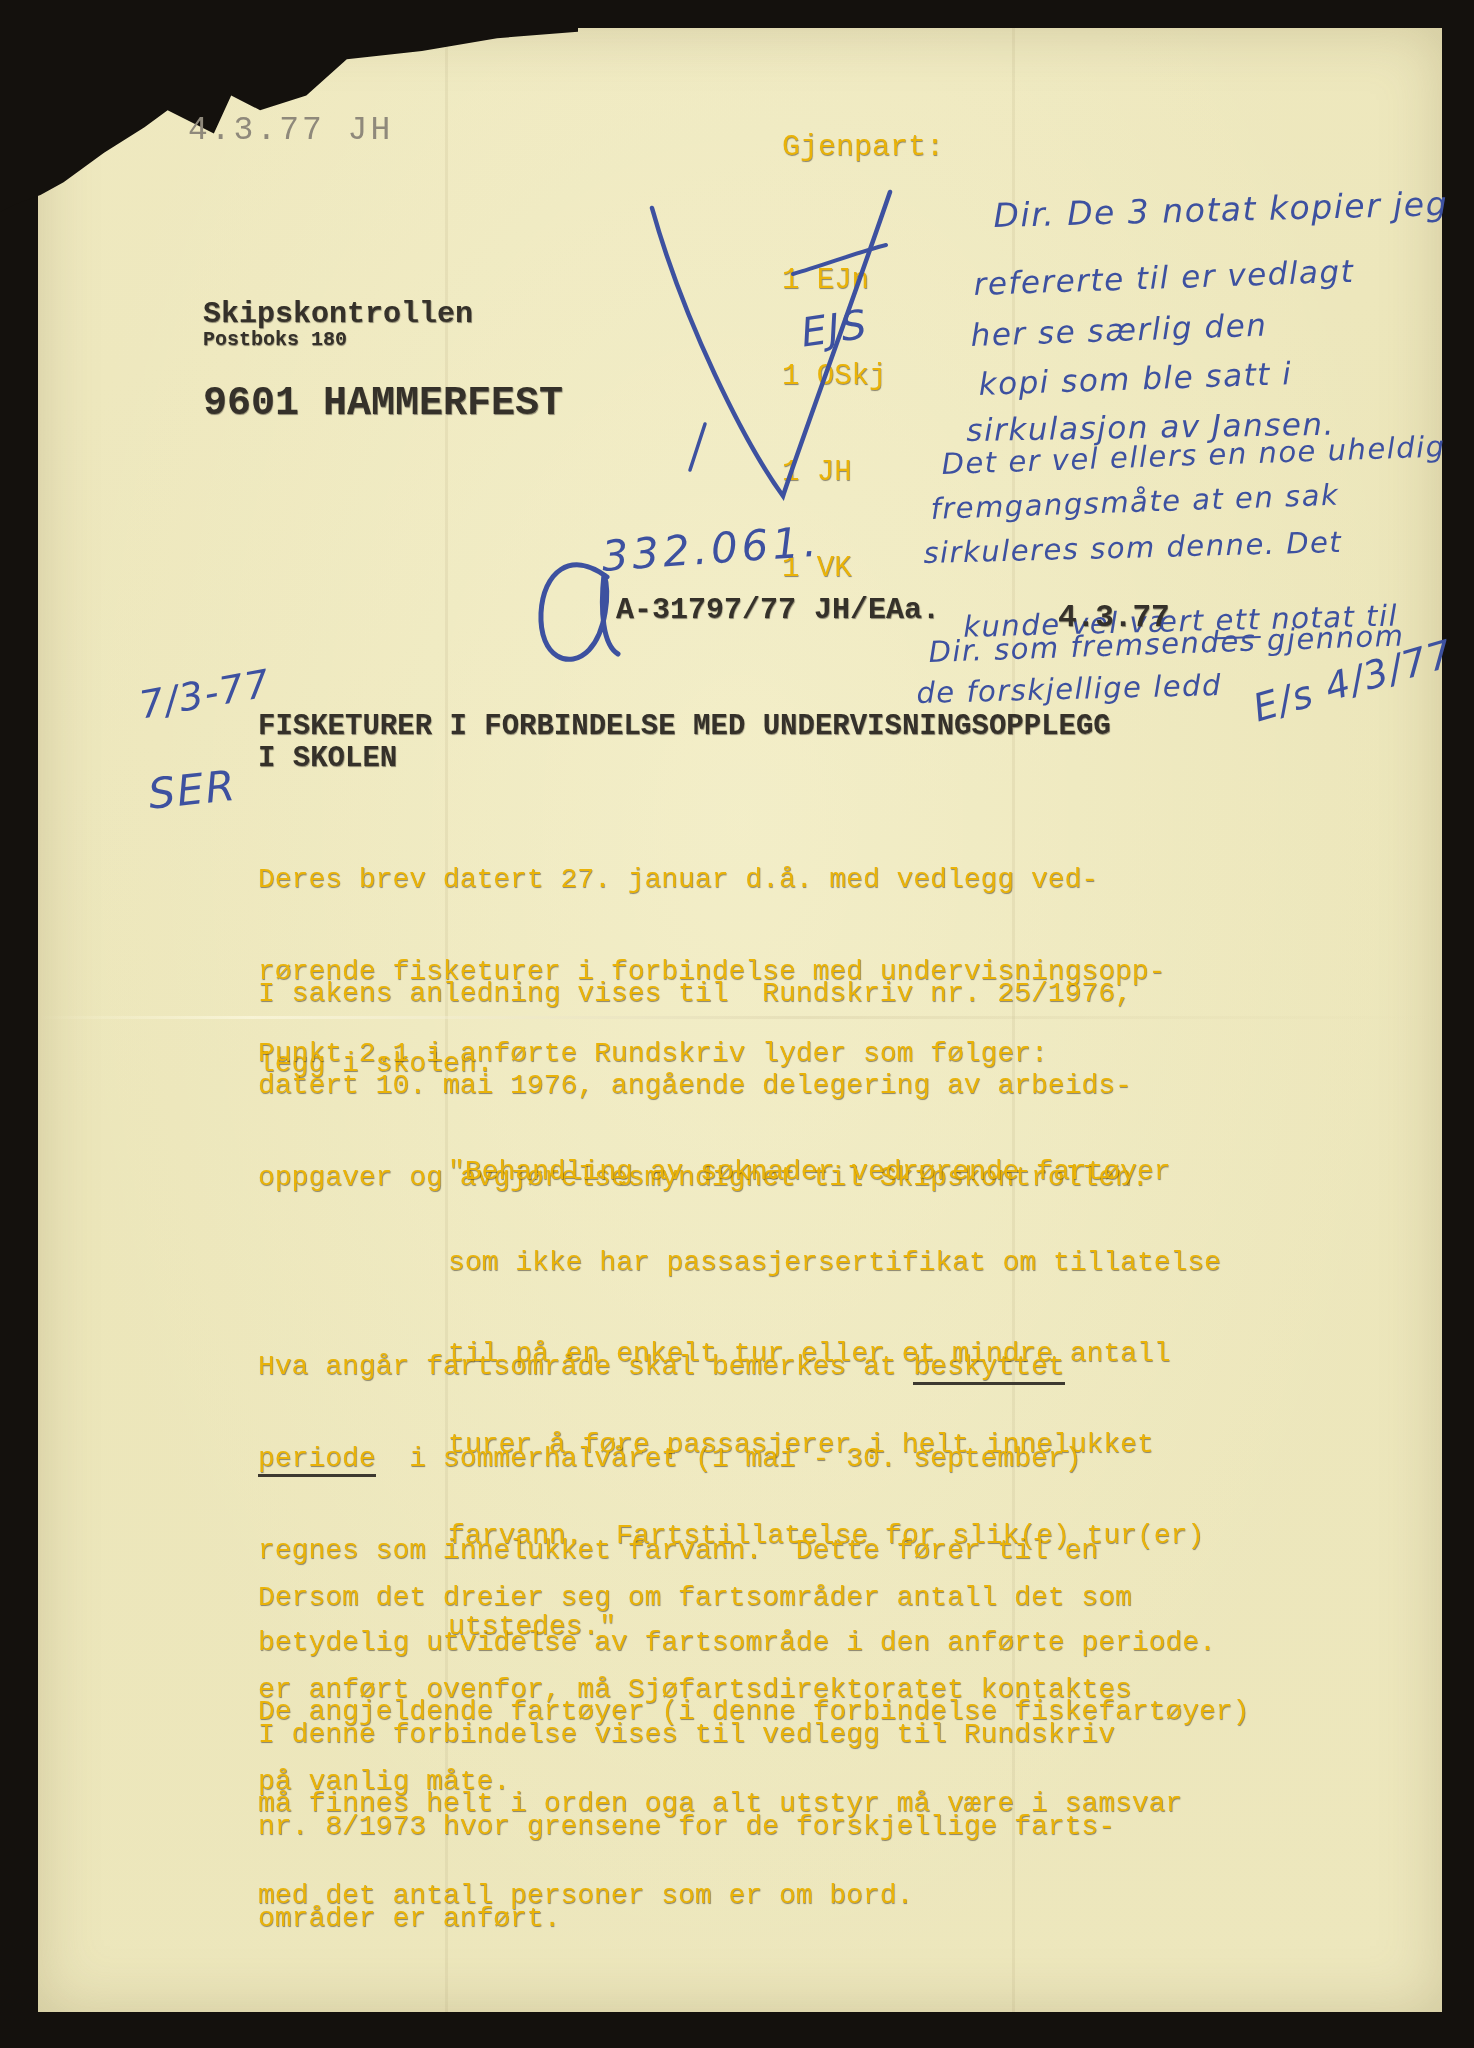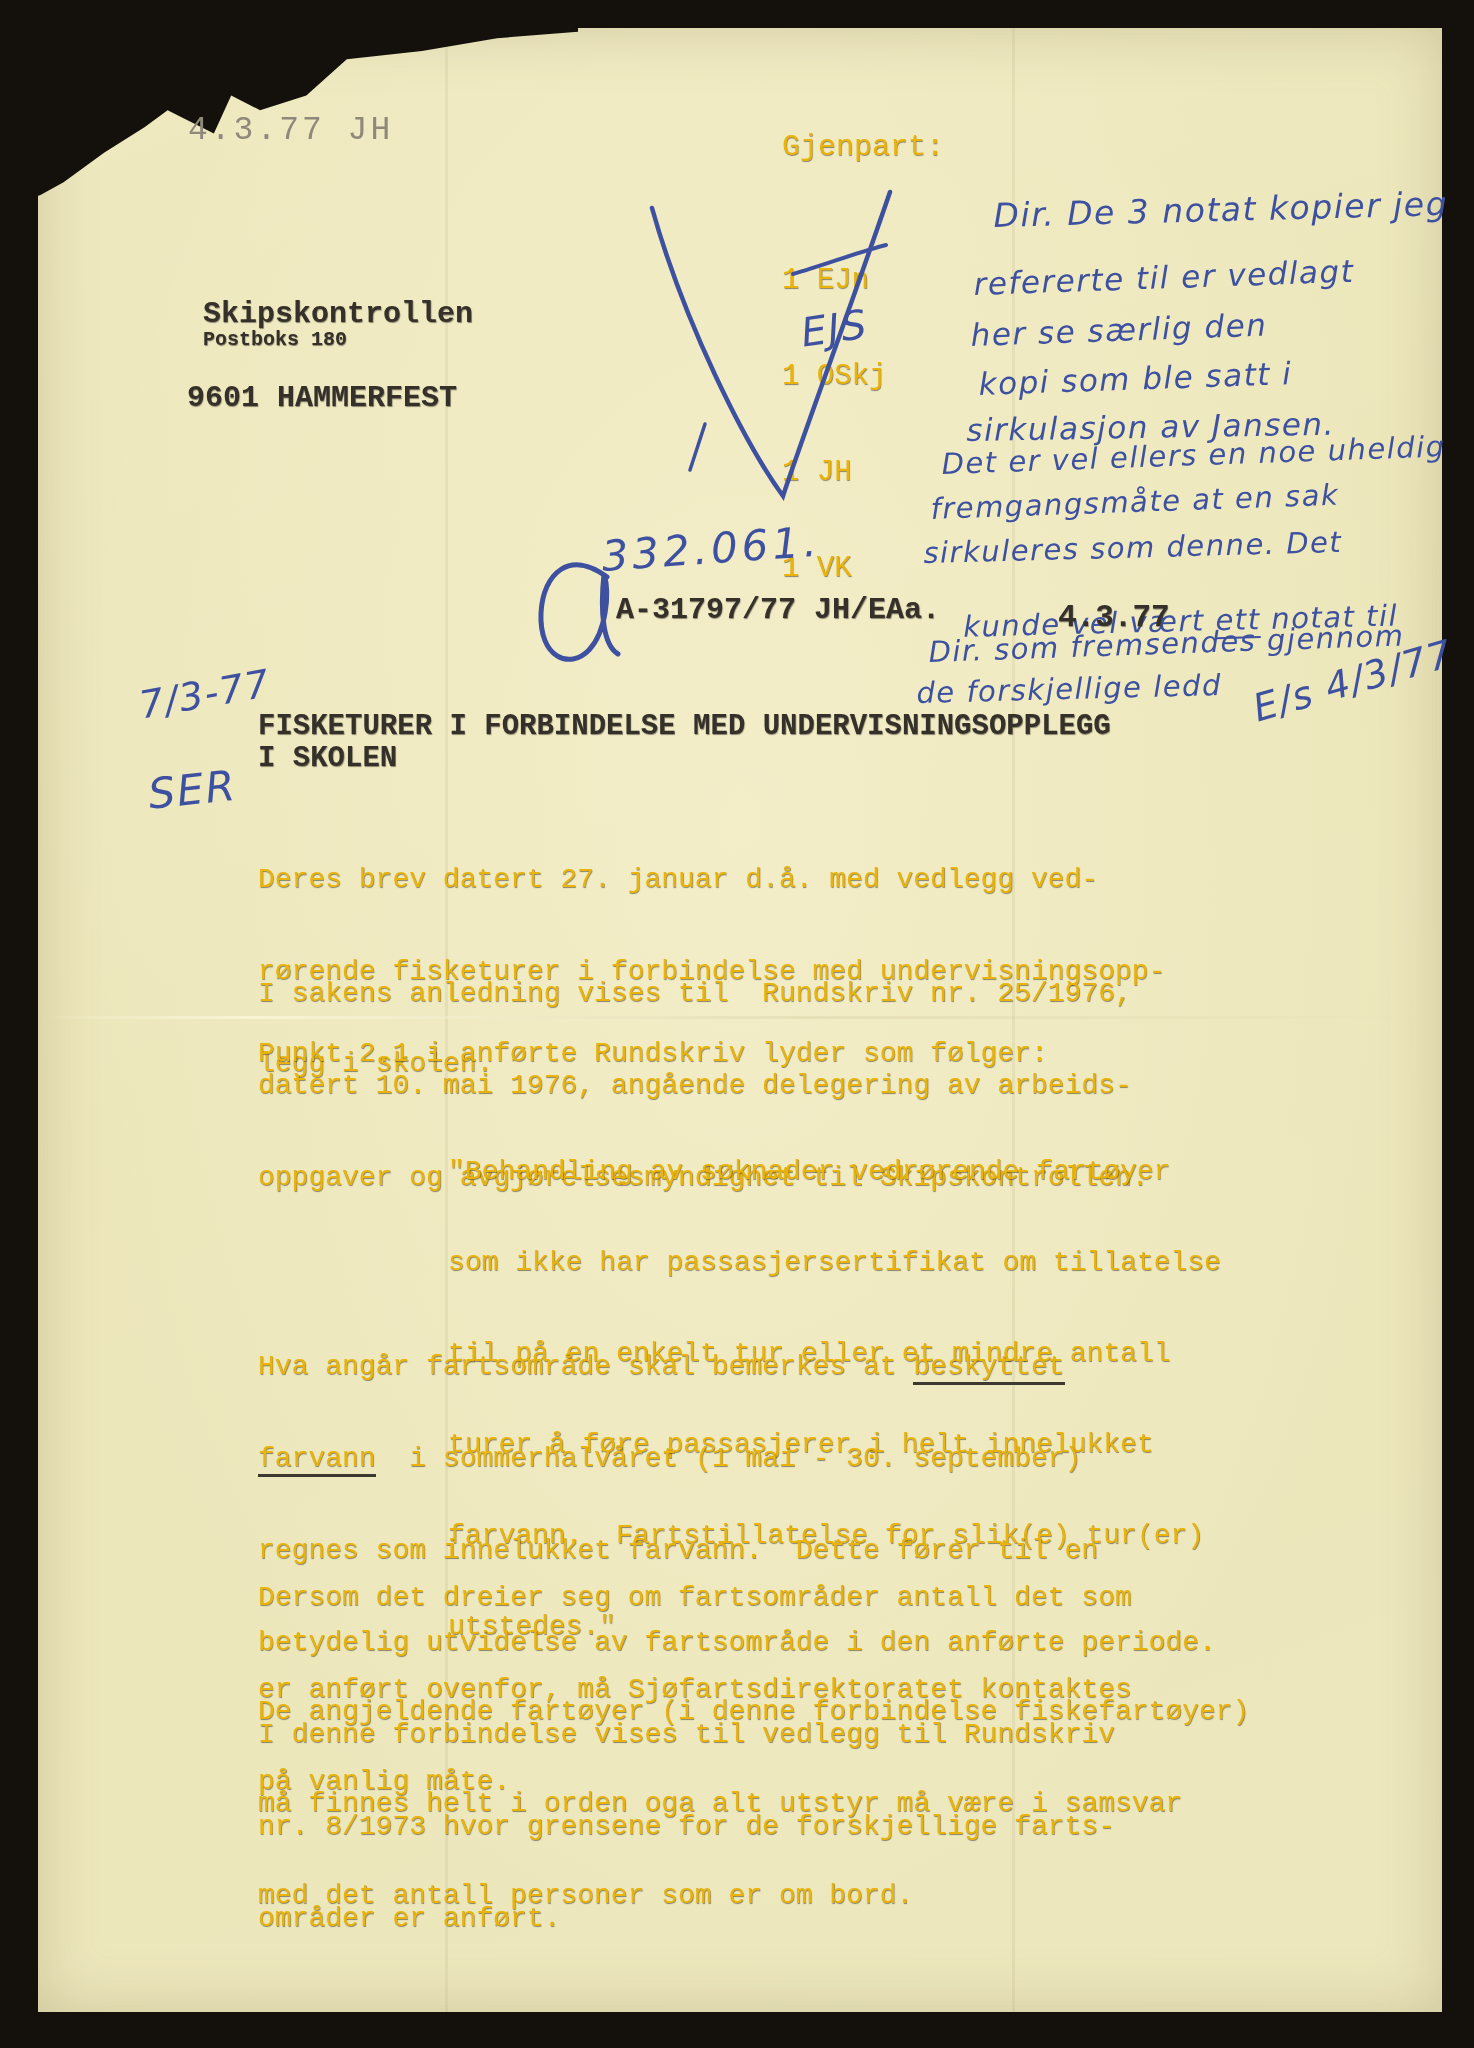--- a/index.html
+++ b/index.html
@@ -54,21 +54,21 @@
   <div class="paper"></div>
   <div class="fold-v" style="left:445px;"></div>
   <div class="fold-v" style="left:1012px;"></div>
   <div class="crease-h"></div>
   <div class="torn-corner"></div>
 
   <div class="typed faint" style="left:188px;top:112px;font-size:33px;letter-spacing:3px;">4.3.77 JH</div>
 
   <div class="typed bold" style="left:203px;top:297px;font-size:30px;">Skipskontrollen</div>
   <div class="typed bold" style="left:203px;top:328px;font-size:20px;">Postboks 180</div>
-  <div class="typed bold" style="left:187px;top:381px;font-size:30px;">9601 HAMMERFEST</div>
+  <div class="typed bold" style="left:203px;top:381px;font-size:40px;">9601 HAMMERFEST</div>
 
   <div class="typed" style="left:782px;top:130px;font-size:30px;">Gjenpart:</div>
   <div class="typed" style="left:782px;top:200px;font-size:29px;">
     <div class="tline">1 EJn</div>
     <div class="tline">1 OSkj</div>
     <div class="tline">1 JH</div>
     <div class="tline">1 VK</div>
   </div>
   <div class="hw" style="left:798px;top:310px;font-size:40px;transform:rotate(-8deg);">EJS</div>
 
@@ -116,21 +116,21 @@
     <div class="tline" style="height:29px;line-height:29px;">"Behandling av søknader vedrørende fartøyer</div>
     <div class="tline" style="height:29px;line-height:29px;">som ikke har passasjersertifikat om tillatelse</div>
     <div class="tline" style="height:29px;line-height:29px;">til på en enkelt tur eller et mindre antall</div>
     <div class="tline" style="height:29px;line-height:29px;">turer å føre passasjerer i helt innelukket</div>
     <div class="tline" style="height:29px;line-height:29px;">farvann.  Fartstillatelse for slik(e) tur(er)</div>
     <div class="tline" style="height:29px;line-height:29px;">utstedes."</div>
   </div>
 
   <div class="typed" style="left:258px;top:1290px;font-size:28px;">
     <div class="tline"><span>Hva angår fartsområde skal bemerkes at </span><span class="u-typed">beskyttet</span></div>
-    <div class="tline"><span class="u-typed">farvann</span><span>  i sommerhalvåret (1 mai - 30. september)</span></div>
+    <div class="tline"><span class="u-typed">periode</span><span>  i sommerhalvåret (1 mai - 30. september)</span></div>
     <div class="tline">regnes som innelukket farvann.  Dette fører til en</div>
     <div class="tline">betydelig utvidelse av fartsområde i den anførte periode.</div>
     <div class="tline">I denne forbindelse vises til vedlegg til Rundskriv</div>
     <div class="tline">nr. 8/1973 hvor grensene for de forskjellige farts-</div>
     <div class="tline">områder er anført.</div>
   </div>
 
   <div class="typed" style="left:258px;top:1521px;font-size:28px;">
     <div class="tline">Dersom det dreier seg om fartsområder antall det som</div>
     <div class="tline">er anført ovenfor, må Sjøfartsdirektoratet kontaktes</div>

